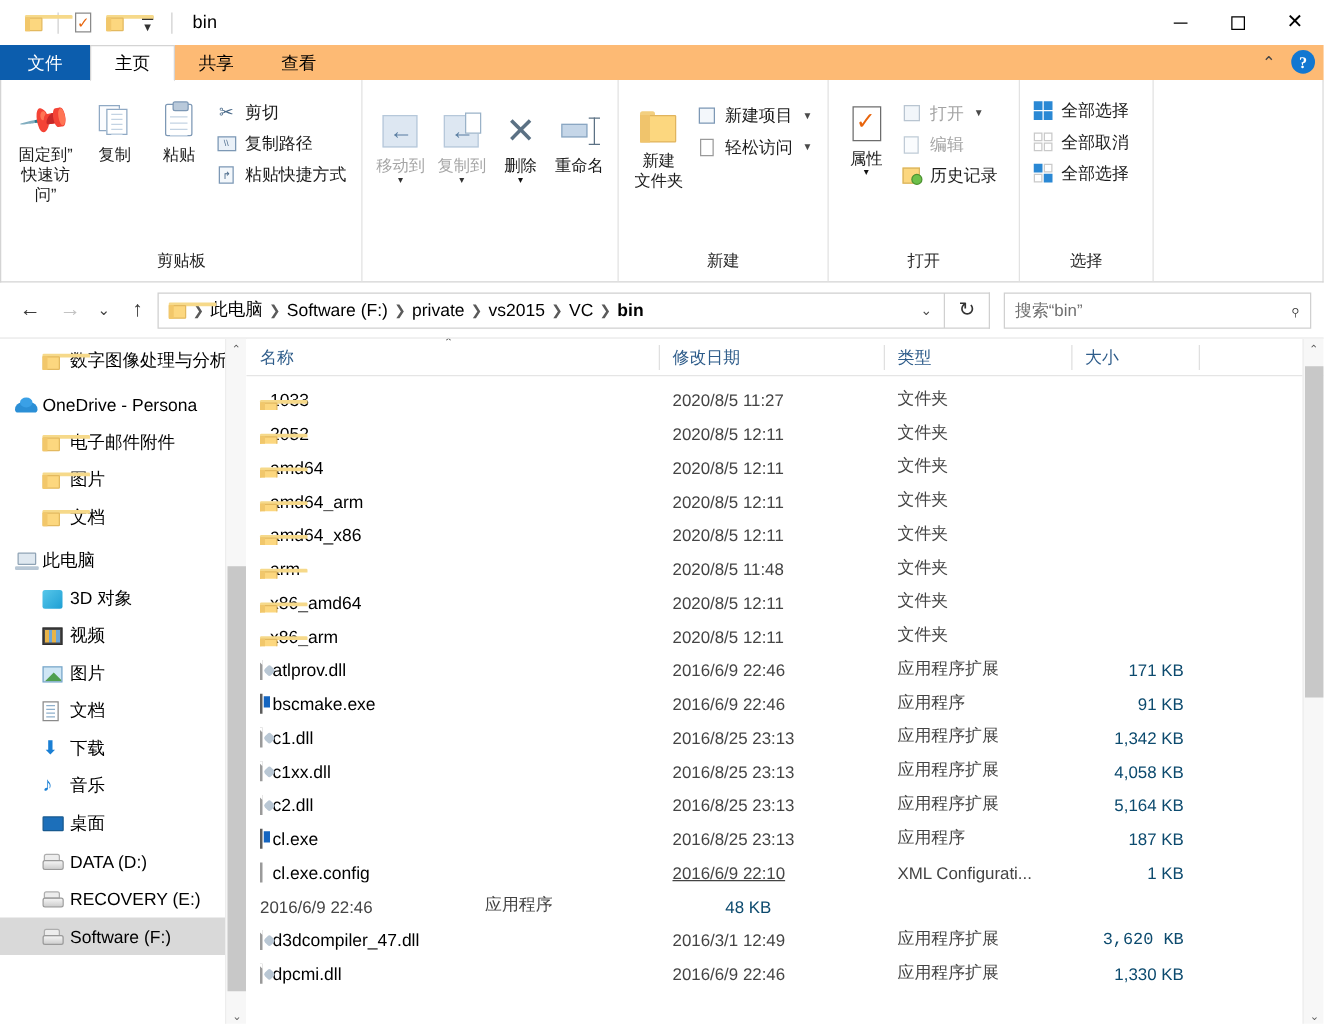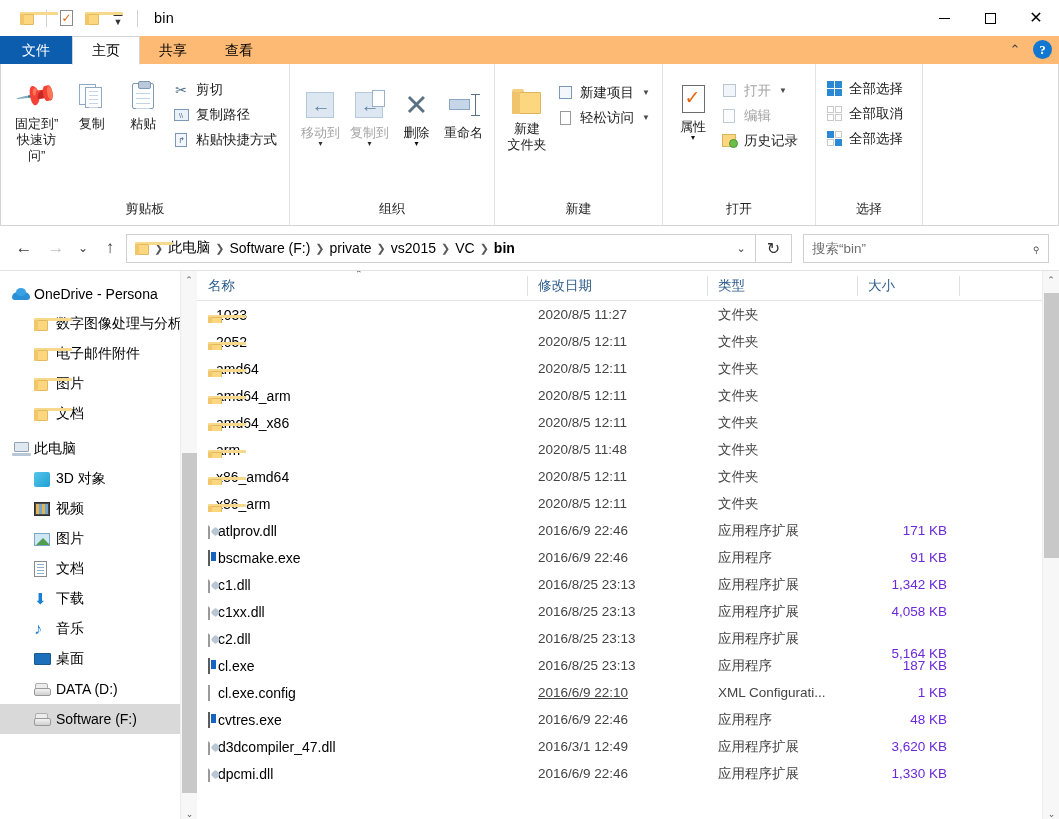--- a/index.html
+++ b/index.html
@@ -187,24 +187,24 @@
   
   .listpane { flex:1; position:relative; background:#fff; overflow:hidden; }
   .colhdr { height:30px; display:flex; align-items:center; border-bottom:1px solid #e5e5e5; background:#fff; position:relative;}
   .colhdr .ch {
     font-size:13.5px; color:#2e5c8a; height:30px; display:flex; align-items:center;
     padding-left:11px; position:relative;
   }
   .colhdr .ch:not(:first-child):before{content:"";position:absolute;left:0;top:5px;bottom:5px;width:1px;background:#e0e0e0;}
   .sortmark { position:absolute; font-size:9px; color:#4a4a4a; top:0px; }
   .rows { height:490px; overflow:hidden; }
-  .row { height:27px; display:flex; align-items:center; font-size:14px; color:#000; }
+  .row { height:27px; display:flex; align-items:flex-end; font-size:14px; color:#000; }
   .cell-name { display:flex; align-items:center; gap:8px; padding-left:11px; white-space:nowrap; overflow:hidden;}
   .cell { padding-left:11px; color:#444; white-space:nowrap; font-size:13.5px;}
-  .cell.num { text-align:right; padding-right:12px; color:#6d28d9; }
+  .cell.num { text-align:right; padding-right:12px; color:#0c4a6e; }
 
   
   .ic-dll { width:14px;height:17px;background:#fff;border:1px solid #9a9a9a;position:relative;}
   .ic-dll:before{content:"";position:absolute;right:-1px;top:-1px;border-left:5px solid transparent;border-top:5px solid #fff;}
   .ic-dll:after{content:"";position:absolute;left:3px;top:5px;width:7px;height:7px;background:#b9c7d4;transform:rotate(45deg);border-radius:2px;}
   .ic-exe { width:15px;height:15px;background:#fff;border:1px solid #5c5c5c;position:relative;}
   .ic-exe:after{content:"";position:absolute;left:2px;top:2px;width:5px;height:9px;background:#1565c0;}
   .ic-xml { width:14px;height:17px;background:#fff;border:1px solid #9a9a9a;position:relative;}
   .ic-xml i{position:absolute;left:2px;right:2px;height:1px;background:#5a9bd5;}
   .ic-xml i:nth-child(1){top:4px;} .ic-xml i:nth-child(2){top:7px;}
@@ -362,21 +362,20 @@
         <div class="bigbtn" style="width:52px;">
           <div class="glyph">
             <span class="ic-rename">
                 <span class="bar"></span>
                 <span class="cur"></span>
               </span>
           </div>
           <span>重命名</span>
         </div>
       </div>
-      <div class="group-label">组织</div>
     </div>
 
     <div class="group" style="width:168px;">
       <div class="group-body" style="padding-top:8px;">
         <div class="bigbtn" style="width:62px;">
           <div class="glyph">
             <span class="ic-newfolder">
                 <span class="t"></span>
                 <span class="b"></span>
                 <span class="l"></span>
@@ -520,38 +519,38 @@
     <div class="searchbox">
       <input type="text" placeholder="搜索“bin”" style="">
       <span class="mag">⌕</span>
     </div>
   </div>
 
   <div class="main">
 
     <div class="navpane">
       <div class="tree">
-        <div class="tnode lvl0" style="margin-top:5px;">
-          <span class="ti">
-              <span class="ic-cloud">
-                <span class="c"></span>
-                <span class="c2"></span>
-              </span>
-            </span>
-          <span class="tl">OneDrive - Persona</span>
-        </div>
         <div class="tnode lvl1">
           <span class="ti">
               <span class="folder-ico">
                 <span class="tab"></span>
                 <span class="body"></span>
                 <span class="lip"></span>
               </span>
             </span>
           <span class="tl">数字图像处理与分析</span>
+        </div>
+        <div class="tnode lvl0" style="margin-top:5px;">
+          <span class="ti">
+              <span class="ic-cloud">
+                <span class="c"></span>
+                <span class="c2"></span>
+              </span>
+            </span>
+          <span class="tl">OneDrive - Persona</span>
         </div>
         <div class="tnode lvl1">
           <span class="ti">
               <span class="folder-ico">
                 <span class="tab"></span>
                 <span class="body"></span>
                 <span class="lip"></span>
               </span>
             </span>
           <span class="tl">电子邮件附件</span>
@@ -634,20 +633,29 @@
         </div>
         <div class="tnode lvl1">
           <span class="ti">
               <span class="ic-drive">
                 <span class="d2"></span>
                 <span class="d1"></span>
               </span>
             </span>
           <span class="tl">DATA (D:)</span>
         </div>
+        <div class="tnode lvl1">
+          <span class="ti">
+              <span class="ic-drive">
+                <span class="d2"></span>
+                <span class="d1"></span>
+              </span>
+            </span>
+          <span class="tl">RECOVERY (E:)</span>
+        </div>
         <div class="tnode lvl1 sel">
           <span class="ti">
               <span class="ic-drive">
                 <span class="d2"></span>
                 <span class="d1"></span>
               </span>
             </span>
           <span class="tl">Software (F:)</span>
         </div>
       </div>
@@ -823,37 +831,33 @@
           <div class="cell-name" style="width:330px;">
             <span><span class="ic-xml"><i></i><i></i><i></i><i></i></span></span>
             <span>cl.exe.config</span>
           </div>
           <div class="cell" style="width:180px;text-decoration:underline;">2016/6/9 22:10</div>
           <div class="cell" style="width:150px;">XML Configurati...</div>
           <div class="cell num" style="width:102px;">1 KB</div>
         </div>
 
         <div class="row">
-          <div class="cell-name" style="width:330px;">
-            <span><span class="ic-exe"></span></span>
-            <span>cvtres.exe</span>
-          </div>
           <div class="cell" style="width:180px;">2016/6/9 22:46</div>
           <div class="cell" style="width:150px;">应用程序</div>
           <div class="cell num" style="width:102px;">48 KB</div>
         </div>
 
         <div class="row">
           <div class="cell-name" style="width:330px;">
             <span><span class="ic-dll"></span></span>
             <span>d3dcompiler_47.dll</span>
           </div>
           <div class="cell" style="width:180px;">2016/3/1 12:49</div>
           <div class="cell" style="width:150px;">应用程序扩展</div>
-          <div class="cell num" style="width:102px;">3,620 KB</div>
+          <div class="cell num" style="width:102px;font-family:Liberation Mono, monospace;">3,620 KB</div>
         </div>
 
         <div class="row">
           <div class="cell-name" style="width:330px;">
             <span><span class="ic-dll"></span></span>
             <span>dpcmi.dll</span>
           </div>
           <div class="cell" style="width:180px;">2016/6/9 22:46</div>
           <div class="cell" style="width:150px;">应用程序扩展</div>
           <div class="cell num" style="width:102px;">1,330 KB</div>

